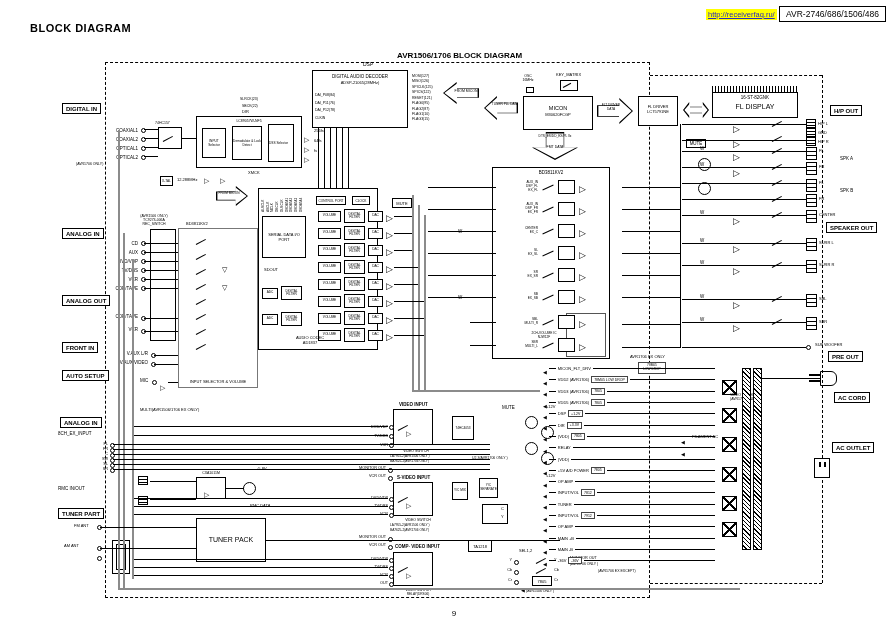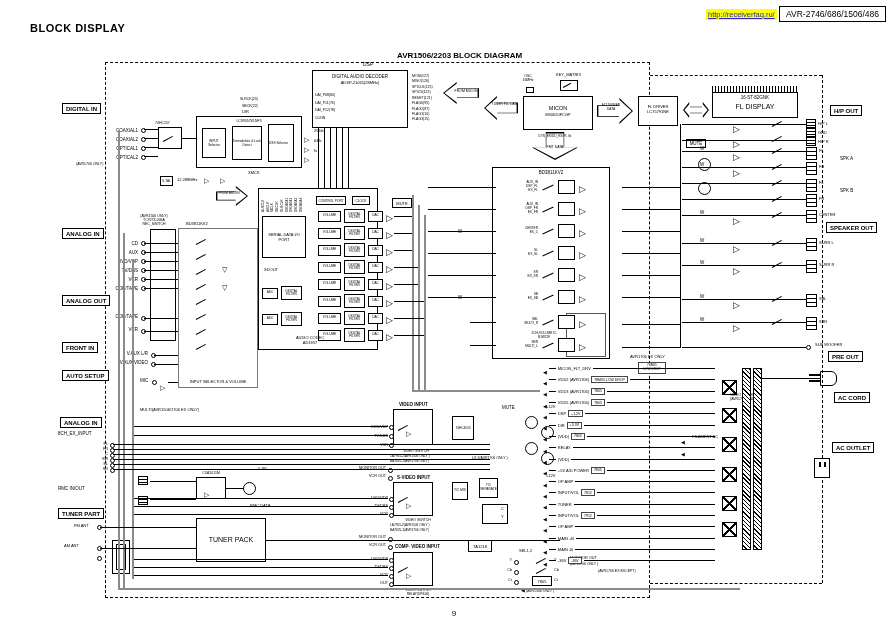--- a/index.html
+++ b/index.html
@@ -54,30 +54,30 @@
   .bdrow .vol{width:15px;height:12px;border:1px solid #000;background:#fff;display:flex;align-items:center;justify-content:center;font-size:5px}
   .vpin{writing-mode:vertical-rl;transform:rotate(180deg);font-size:3.2px;height:22px;line-height:1}
   .link{position:absolute;background:#ffff00;color:#2a2ac0;font-size:7.5px;padding:1px 2px;text-decoration:underline}
   .badge{position:absolute;border:1.5px solid #000;font-size:8.5px;padding:2px 6px;white-space:nowrap}
 </style>
 </head>
 <body>
 
 <div id="page">
 
-  <div class="t f11 bold" style="left:30px;top:22px;letter-spacing:.5px">BLOCK DISPLAY</div>
+  <div class="t f11 bold" style="left:30px;top:22px;letter-spacing:.5px">BLOCK DIAGRAM</div>
   <a class="link" style="left:706px;top:9px" href="#">http://receiverfaq.ru/</a>
   <div class="badge" style="left:779px;top:6px">AVR-2746/686/1506/486</div>
 
   <div>
     <div class="dash" style="left:105px;top:62px;width:545px;height:536px"></div>
     <div class="dh" style="left:650px;top:75px;width:172px"></div>
     <div class="dv" style="left:822px;top:75px;height:508px"></div>
     <div class="dh" style="left:650px;top:583px;width:172px"></div>
-    <div class="t f8 bold" style="left:393px;top:51px;background:#fff;padding:0 4px">AVR1506/2203 BLOCK DIAGRAM</div>
+    <div class="t f8 bold" style="left:393px;top:51px;background:#fff;padding:0 4px">AVR1506/1706 BLOCK DIAGRAM</div>
   </div>
 
   <div>
     <div class="t f5" style="left:363px;top:62px">DSP</div>
     <div class="b" style="left:312px;top:70px;width:96px;height:58px"></div>
     <div class="t f45 c" style="left:314px;top:74px;width:92px">DIGITAL AUDIO DECODER</div>
     <div class="t f4 c" style="left:314px;top:81px;width:92px">ADSP-21065(28MHz)</div>
     <div class="pinlist f35" style="left:315px;top:92px;line-height:2.2">
         <div>DAI_P08(84)</div>
         <div>DAI_P11(76)</div>

